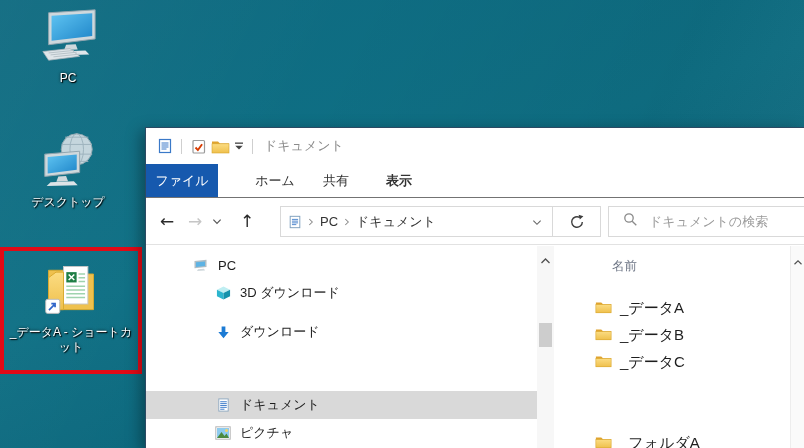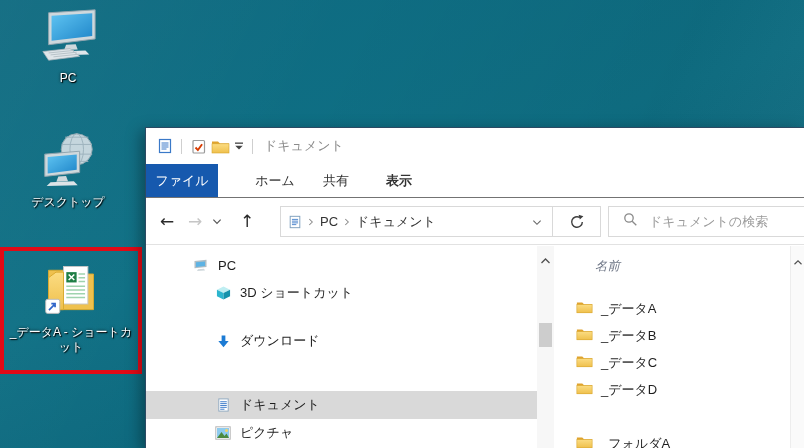--- a/index.html
+++ b/index.html
@@ -60,22 +60,22 @@
   .side-item { position:absolute; left:0; width:391px; height:28px; display:flex; align-items:center; font-size:13px; color:#1e1e1e; }
   .side-item .ic { display:flex; width:16px; justify-content:center; }
   .side-item .lbl { margin-left:9px; }
   .side-item.root .ic { margin-left:47px; }
   .side-item.child .ic { margin-left:69px; }
   .side-item.selected { background:#d9d9d9; }
   .sidescroll { position:absolute; left:391px; top:0; width:17px; height:100%; background:#f7f7f7; }
   .sidescroll .thumb { position:absolute; left:2px; top:77px; width:13px; height:24px; background:#cdcdcd; }
   .scroll-up { position:absolute; left:3px; top:5px; }
   
-  .fl-header { position:absolute; left:449px; top:12px; font-size:12.5px; color:#6d7585;font-style:italic; }
-  .fl-row { position:absolute; left:430px; height:27px; display:flex; align-items:center; font-size:13px; color:#1e1e1e; }
+  .fl-header { position:absolute; left:466px; top:12px; font-size:12.5px; color:#6d7585; }
+  .fl-row { position:absolute; left:449px; height:27px; display:flex; align-items:center; font-size:15px; color:#1e1e1e; }
   .fl-row .lbl { margin-left:8px; }
   .rightscroll { position:absolute; right:0; top:0; width:14px; height:100%; background:#fafafa; border-left:1px solid #ededed; }
 </style>
 </head>
 <body>
 
 <svg width="0" height="0" style="position:absolute">
   <defs>
     <linearGradient id="gScreen" x1="0" y1="0" x2="1" y2="1">
       <stop offset="0" stop-color="#5fc4f2"></stop>
@@ -242,25 +242,25 @@
     </div>
 
     <div class="side-item child" style="top:33px">
       <span class="ic">
         <svg width="15" height="16" viewBox="0 0 16 16">
           <polygon points="8,1 15,4.5 8,8 1,4.5" fill="#bfeef2"></polygon>
           <polygon points="1,4.5 8,8 8,15 1,11.5" fill="#2cb5ce"></polygon>
           <polygon points="15,4.5 8,8 8,15 15,11.5" fill="#1592ab"></polygon>
         </svg>
       </span>
-      <span class="lbl">3D ショートカット</span>
-    </div>
-
-
-    <div class="side-item child" style="top:81px">
+      <span class="lbl">3D ダウンロード</span>
+    </div>
+
+
+    <div class="side-item child" style="top:72px">
       <span class="ic">
         <svg width="15" height="15" viewBox="0 0 16 16">
           <polygon points="8,14 2.5,7.5 6,7.5 6,1.5 10,1.5 10,7.5 13.5,7.5" fill="#1c7bd4"></polygon>
         </svg>
       </span>
       <span class="lbl">ダウンロード</span>
     </div>
 
 
     <div class="side-item child selected" style="top:145px">
@@ -316,29 +316,20 @@
     </div>
     <div class="fl-row" style="top:103px">
       <span>
         <svg width="17" height="14" viewBox="0 0 19 15">
             <path d="M1,2.5 h6 l2,2 h9 v9.5 H1 z" fill="#e0a32e"></path>
             <rect x="1" y="4.8" width="17" height="9.2" fill="url(#gFold)" stroke="#d8a62e" stroke-width="0.6"></rect>
           </svg>
       </span>
       <span class="lbl">_データC</span>
     </div>
-    <div class="fl-row" style="top:130px">
-      <span>
-        <svg width="17" height="14" viewBox="0 0 19 15">
-            <path d="M1,2.5 h6 l2,2 h9 v9.5 H1 z" fill="#e0a32e"></path>
-            <rect x="1" y="4.8" width="17" height="9.2" fill="url(#gFold)" stroke="#d8a62e" stroke-width="0.6"></rect>
-          </svg>
-      </span>
-      <span class="lbl">_データD</span>
-    </div>
     <div class="fl-row" style="top:184px">
       <span>
         <svg width="17" height="14" viewBox="0 0 19 15">
             <path d="M1,2.5 h6 l2,2 h9 v9.5 H1 z" fill="#e0a32e"></path>
             <rect x="1" y="4.8" width="17" height="9.2" fill="url(#gFold)" stroke="#d8a62e" stroke-width="0.6"></rect>
           </svg>
       </span>
       <span class="lbl">_フォルダA</span>
     </div>
 

